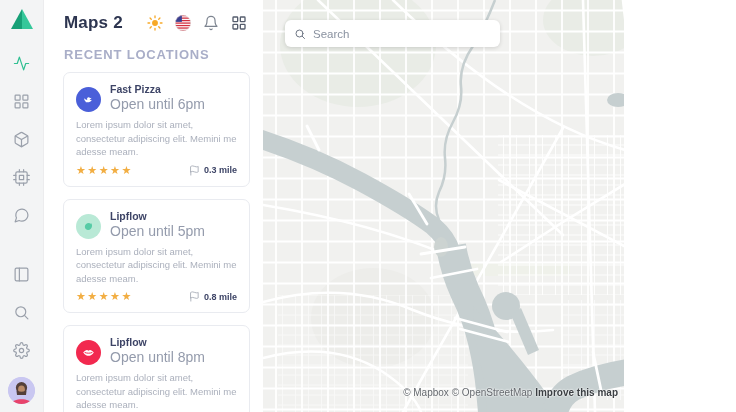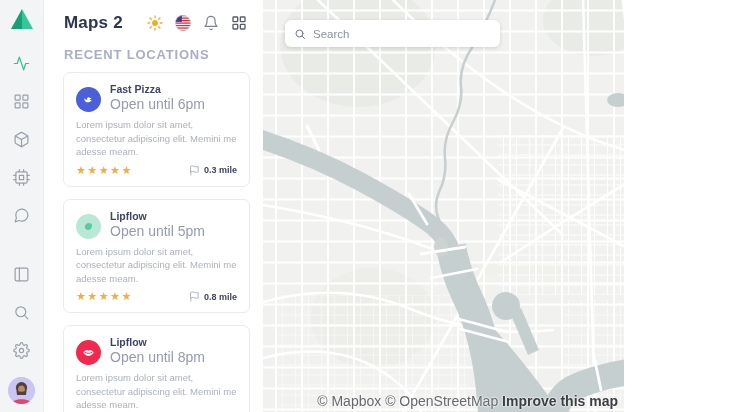--- a/index.html
+++ b/index.html
@@ -36,21 +36,21 @@
   .dist { display:flex; align-items:center; gap:4px; font-size:9px; font-weight:bold; color:#3d4466; }
   .dist svg { width:11px; height:11px; stroke:#9aa1ad; fill:none; stroke-width:1.7; stroke-linecap:round; stroke-linejoin:round; }
 
   
   .map { position:relative; flex:1; overflow:hidden; background:#f1f1ef; }
   .map svg.basemap { position:absolute; inset:0; }
   .searchbar { position:absolute; left:22px; top:20px; width:215px; height:27px; background:#fff; border-radius:6px; box-shadow:0 1px 4px rgba(0,0,0,.14); display:flex; align-items:center; padding:0 9px; gap:7px; }
   .searchbar svg { width:12px; height:12px; stroke:#6e7684; fill:none; stroke-width:2; stroke-linecap:round; flex-shrink:0; }
   .searchbar input { border:none; outline:none; flex:1; font-size:11.5px; color:#3c4250; font-family:"Liberation Sans",sans-serif; background:transparent; }
   .searchbar input::placeholder { color:#8a92a0; }
-  .attrib { position:absolute; right:6px; bottom:3px; font-size:14px; color:#65696e; text-shadow:0 0 2px #fff, 0 0 2px #fff; white-space:nowrap; }
+  .attrib { position:absolute; right:6px; bottom:14px; font-size:10px; color:#65696e; text-shadow:0 0 2px #fff, 0 0 2px #fff; white-space:nowrap; }
   .attrib a { color:#65696e; text-decoration:none; cursor:pointer; }
   .attrib .improve { font-weight:bold; color:#3b3f43; }
 </style>
 </head>
 <body>
 
 <div class="app">
 
   <nav class="rail">
     <svg class="logo" viewBox="0 0 24 22">

